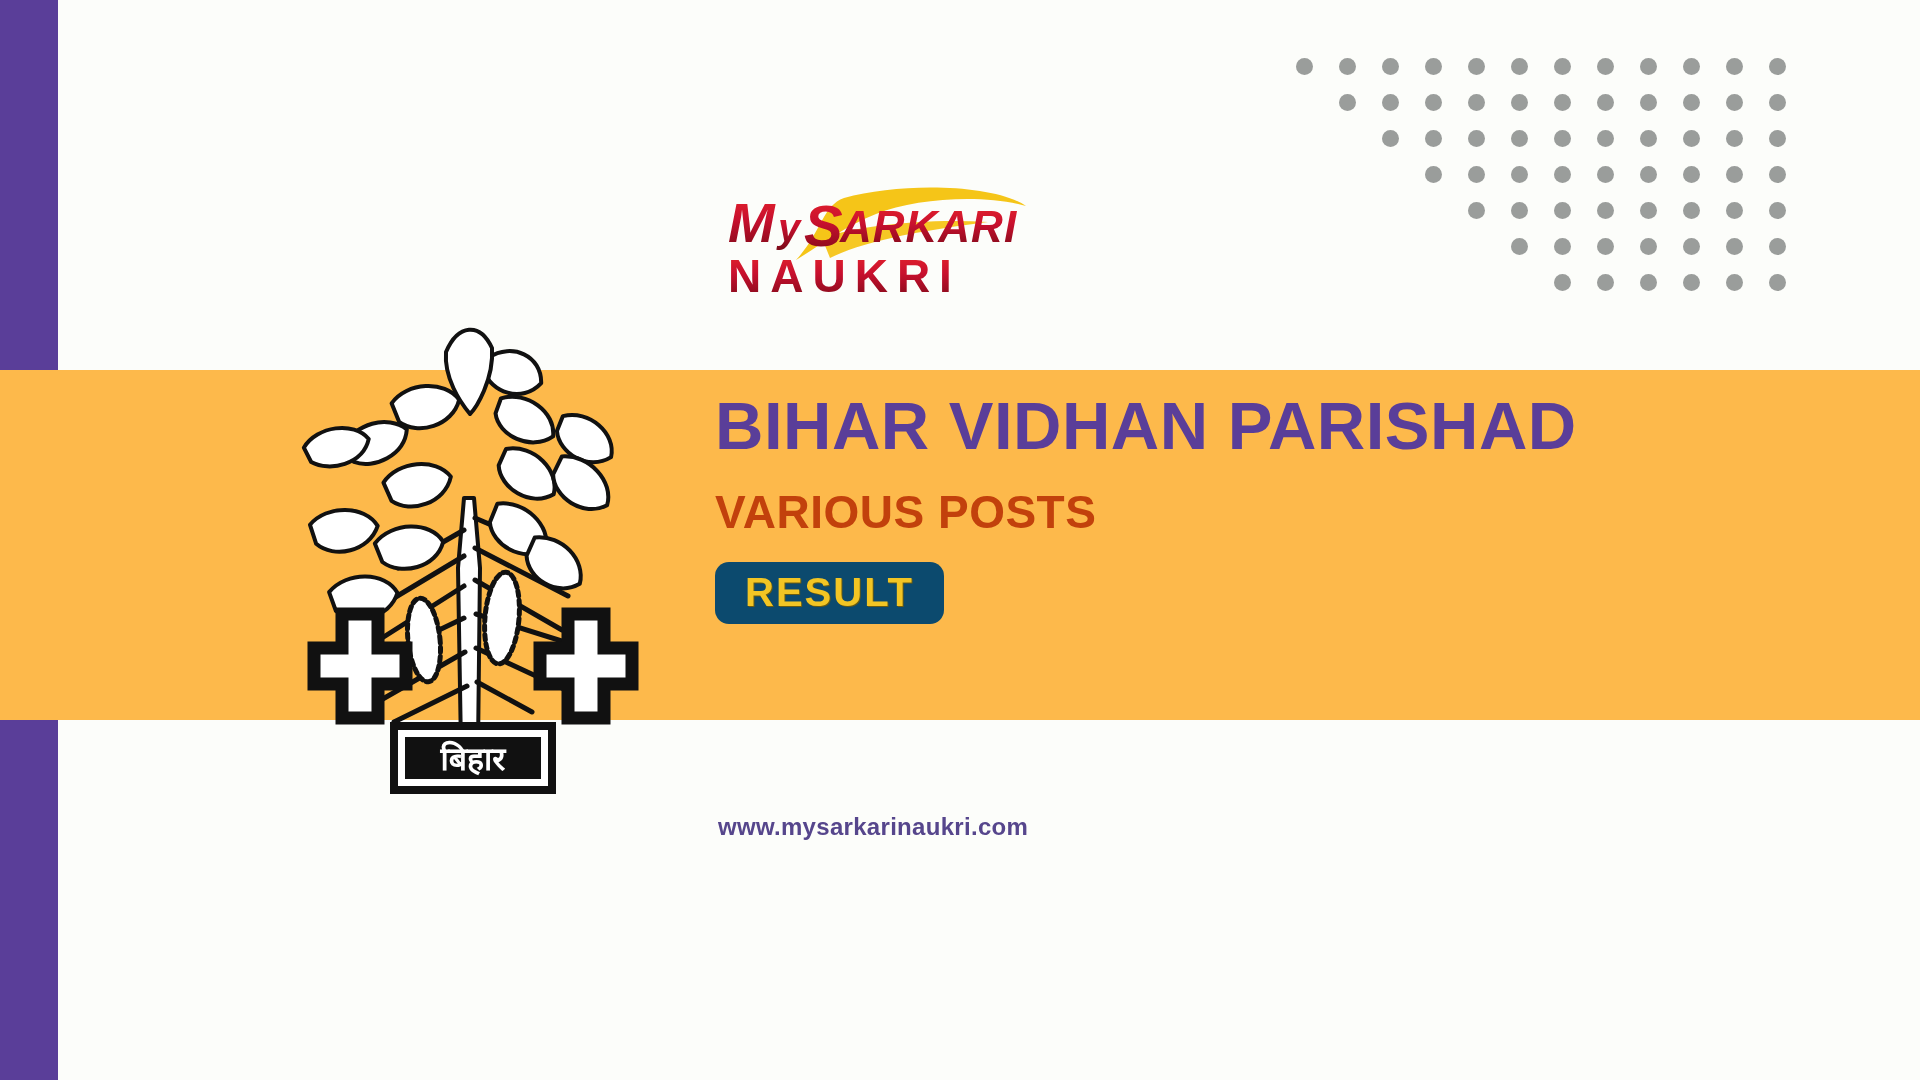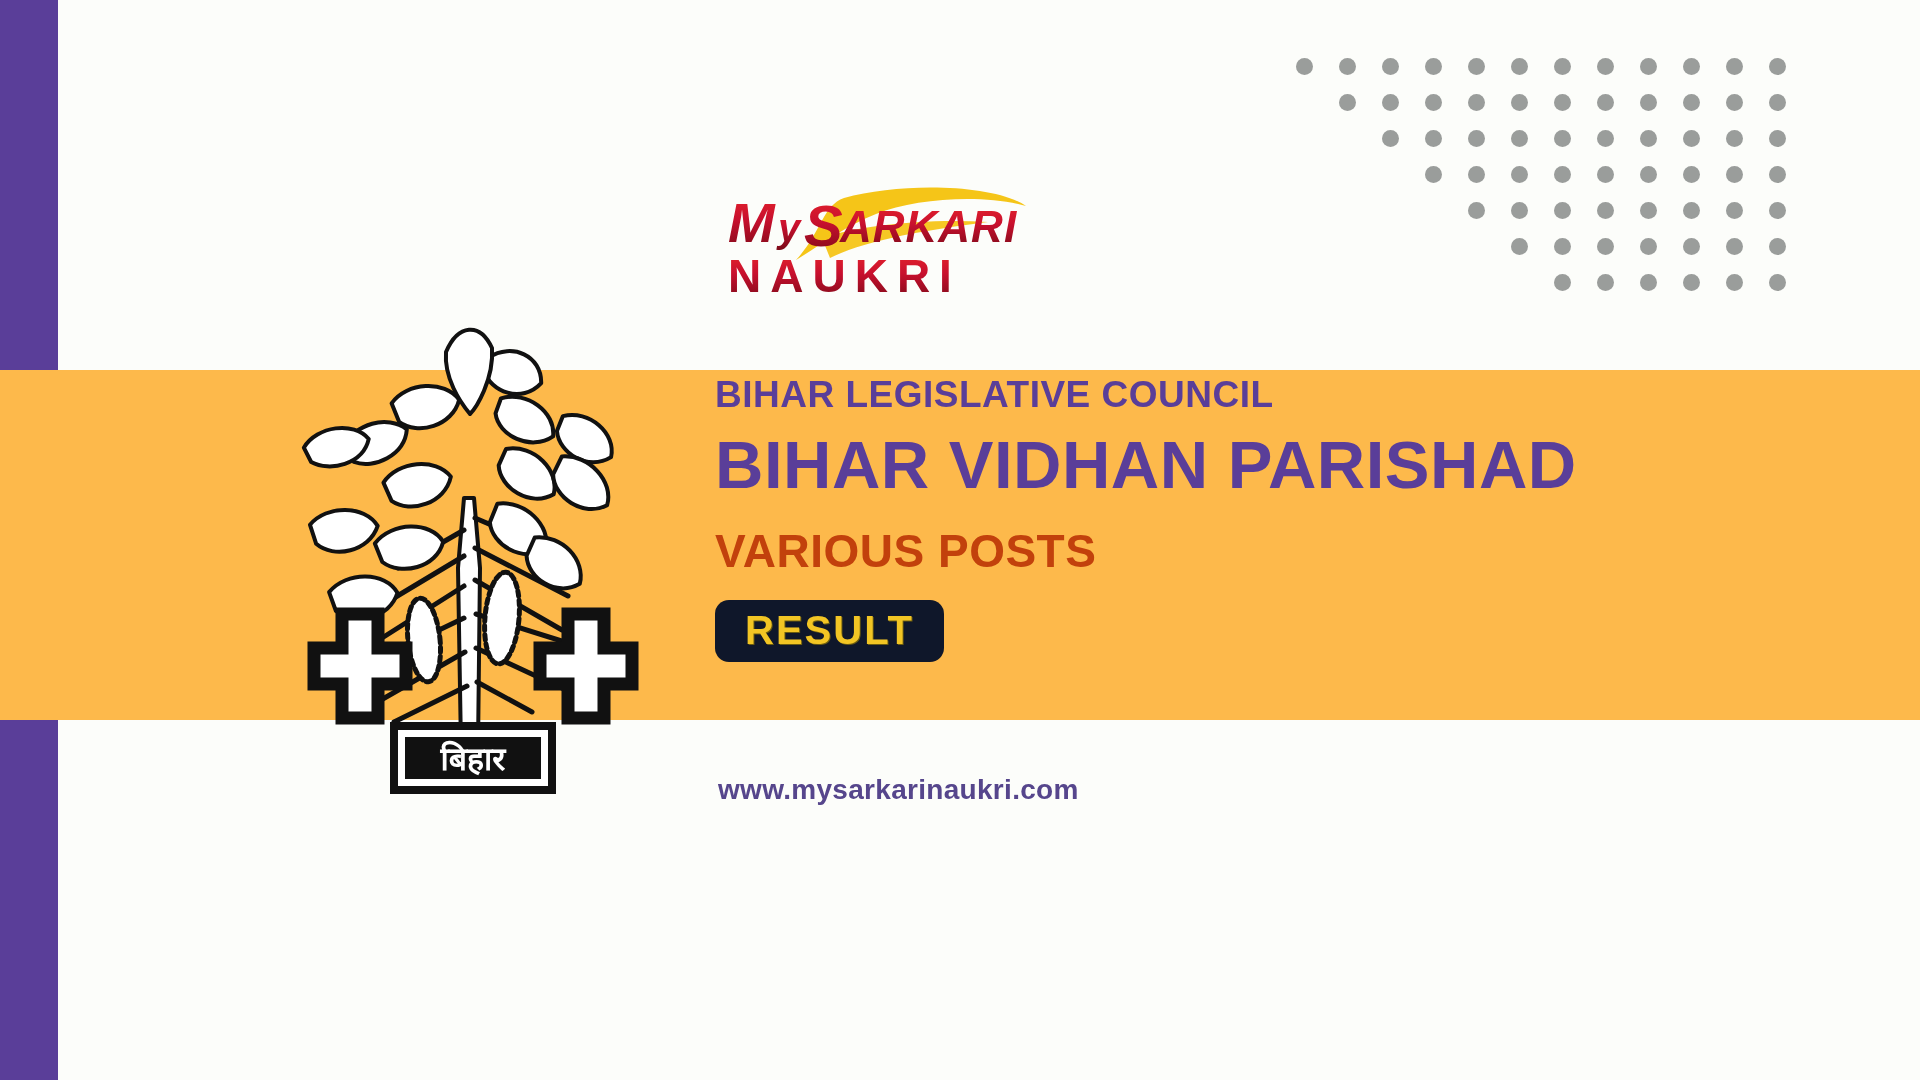--- a/index.html
+++ b/index.html
@@ -103,36 +103,36 @@
     letter-spacing:0.5px;
     line-height:1.1;
     margin-top:22px;
     white-space:nowrap;
   }
 
   
   .badge-wrap{ margin-top:24px; }
   .badge{
     display:inline-block;
-    background:#0f172a;
+    background:#0c4a6e;
     color:#F2C524;
     font-size:40px;
     font-weight:bold;
     letter-spacing:2px;
     padding:10px 30px 12px 30px;
     border-radius:14px;
     line-height:1;
     text-shadow:1px 1px 0 #6a5b10;
   }
 
   
   .website{
     position:absolute;
-    left:718px; top:774px;
-    font-size:28px;
+    left:718px; top:813px;
+    font-size:24px;
     font-weight:bold;
     color:#56468C;
     letter-spacing:0.3px;
     z-index:5;
   }
 </style>
 </head>
 <body>
 
 <div id="poster">
@@ -334,21 +334,20 @@
       <g>
         <rect x="112" y="404" width="166" height="72" fill="#111"></rect>
         <rect x="120" y="412" width="150" height="56" fill="#FFFFFF"></rect>
         <rect x="127" y="419" width="136" height="42" fill="#111"></rect>
         <text x="195" y="452" text-anchor="middle" font-family="Liberation Sans, sans-serif" font-size="32" font-weight="bold" fill="#FFFFFF">बिहार</text>
       </g>
     </svg>
   </div>
 
   <div class="text-block">
-    <div class="dept-name">BIHAR LEGISLATIVE COUNCIL</div>
     <div class="org-name">BIHAR VIDHAN PARISHAD</div>
     <div class="post-name">VARIOUS POSTS</div>
     <div class="badge-wrap">
       <span class="badge">RESULT</span>
     </div>
   </div>
 
   <div class="website">www.mysarkarinaukri.com</div>
 
 </div>

